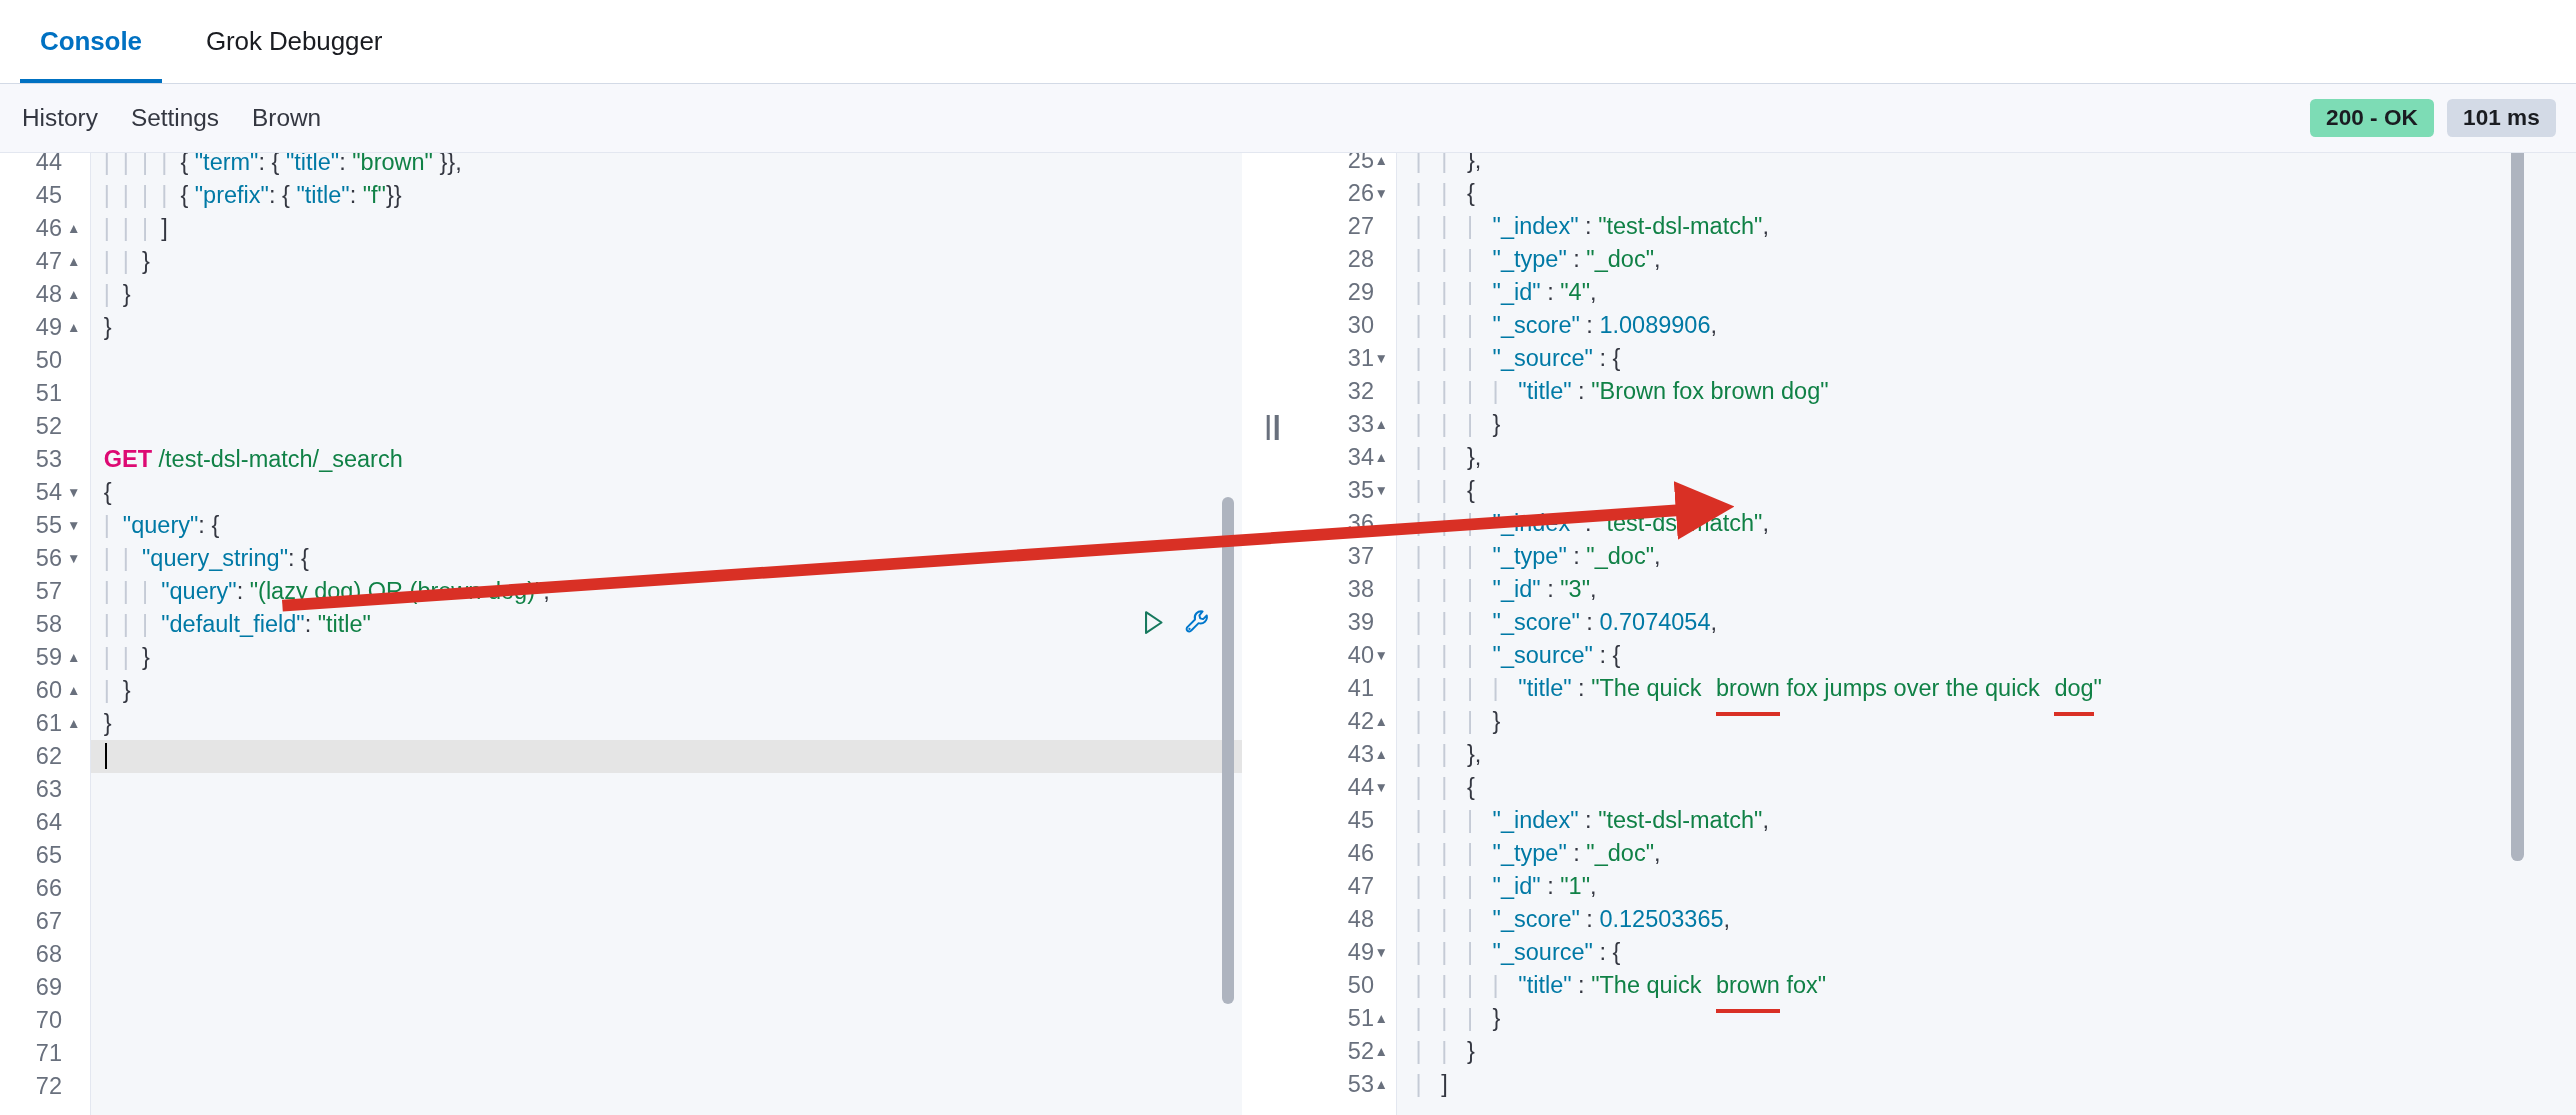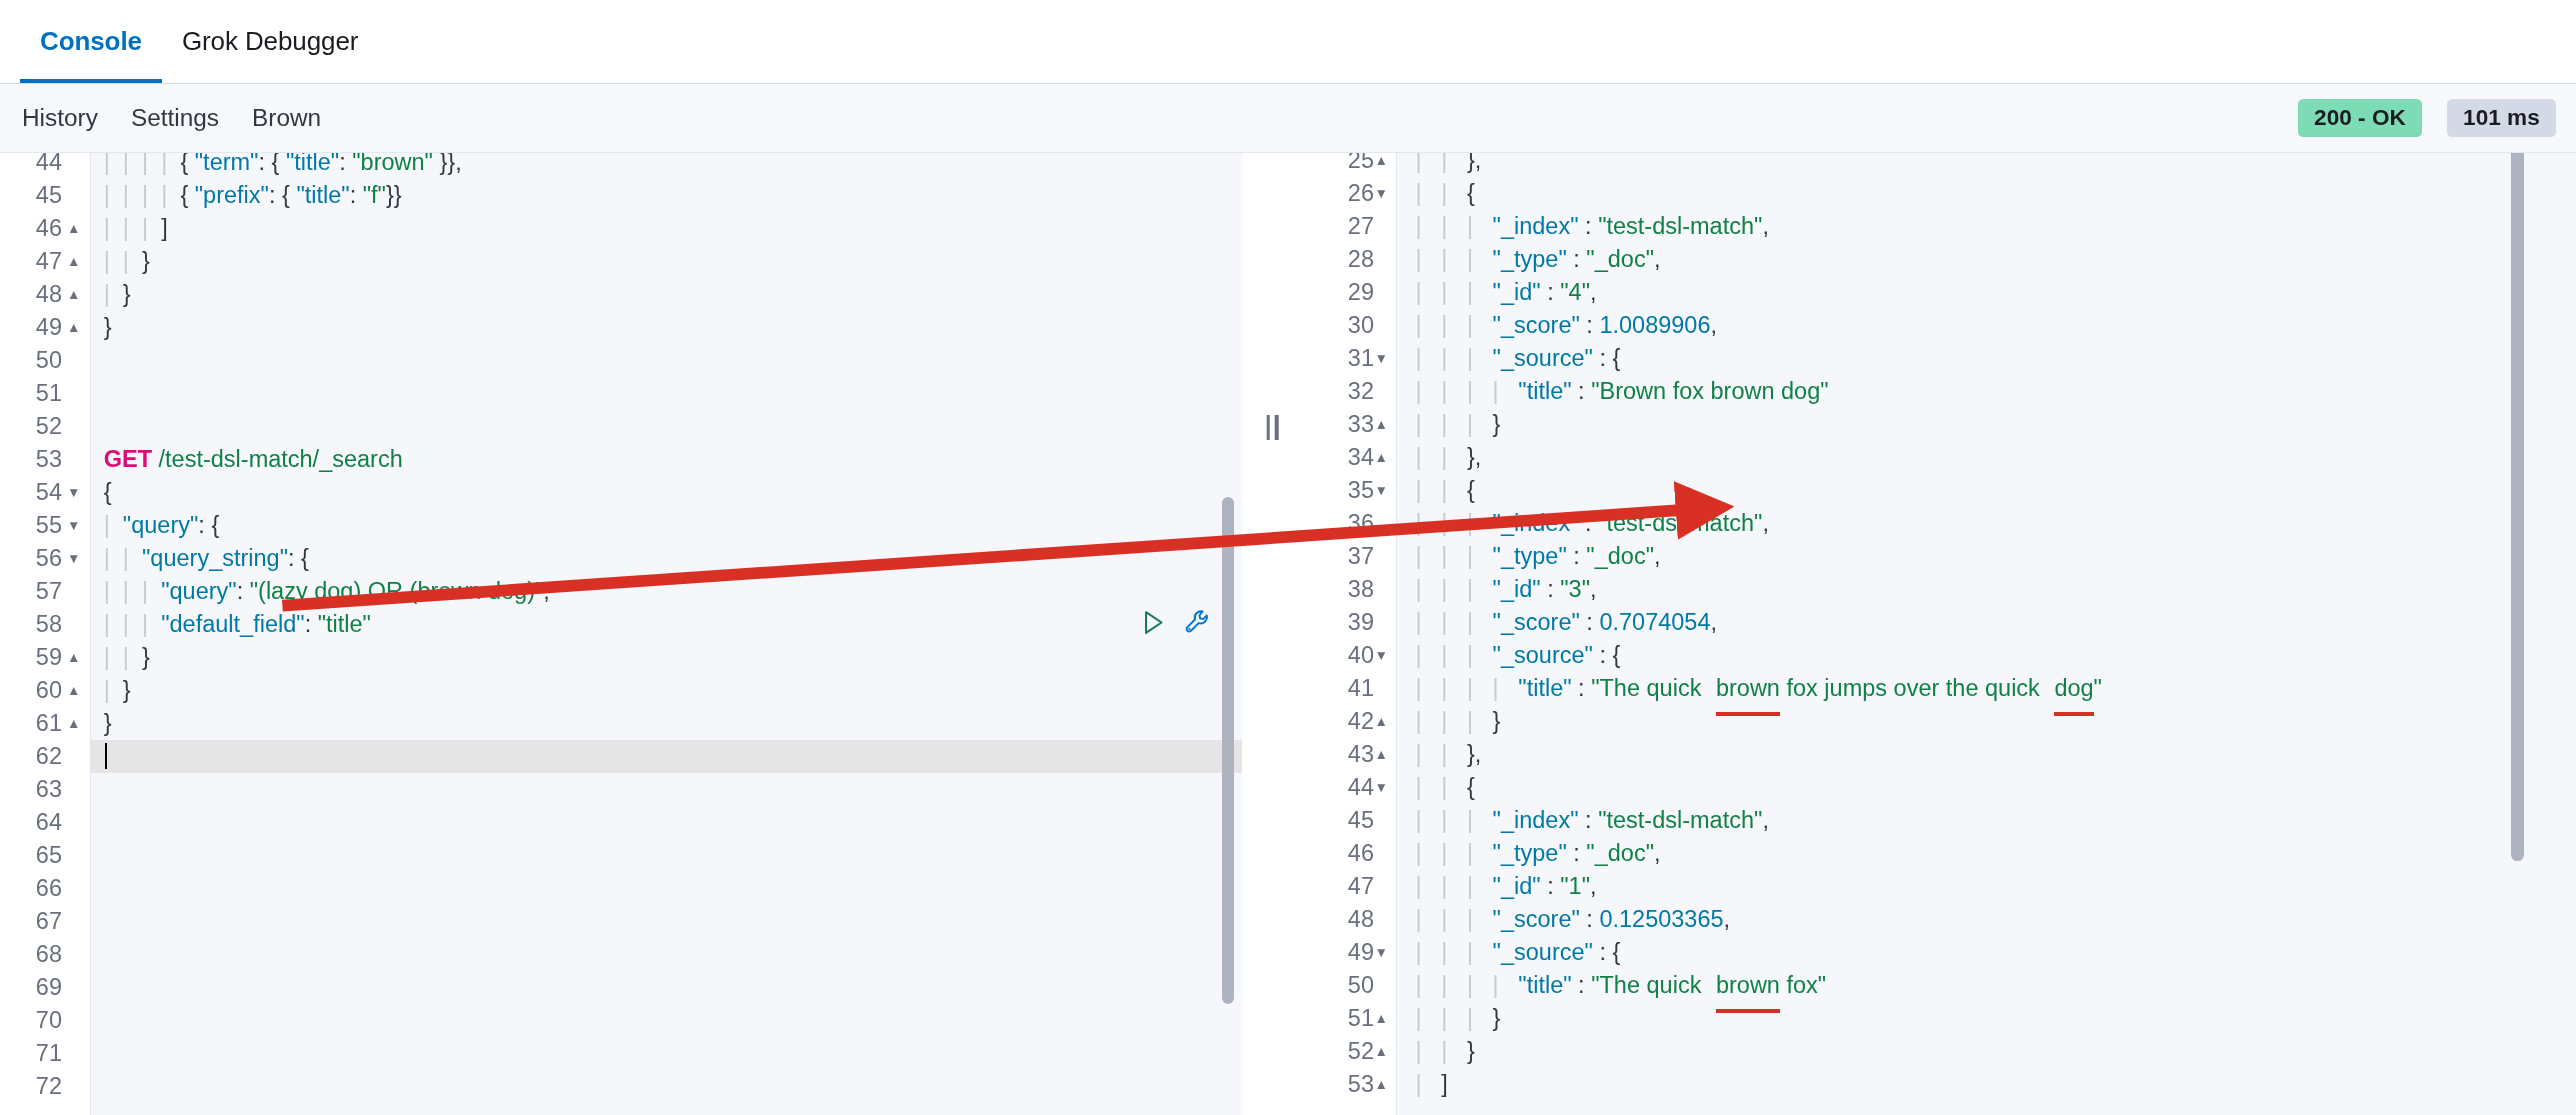--- a/index.html
+++ b/index.html
@@ -14,20 +14,21 @@
 
   
   .tabbar {
     height: 84px;
     display: flex;
     align-items: flex-end;
     padding-left: 20px;
     background: #FFFFFF;
     border-bottom: 0.9px solid #D3DAE6;
     position: relative;
+    gap: 24px;
   }
   .tab {
     position: relative;
     height: 84px;
     display: flex;
     align-items: center;
     padding: 0 20px;
     font-size: 26px;
     color: #1a1c21;
     letter-spacing: -0.1px;
@@ -87,21 +88,20 @@
     display: inline-flex;
     align-items: center;
     justify-content: center;
     height: 38px;
     padding: 0 16.3px;
     border-radius: 5.4px;
     font-size: 22.6px;
     font-weight: 700;
     color: #1a1c21;
     white-space: nowrap;
-    margin-left: 12px;
   }
   .badge.ok { background: #7DDCB5; }
   .badge.time { background: #D3DAE6; }
 
   
   .main {
     position: relative;
     height: 963px;
     display: flex;
     background: #F5F7FA;

